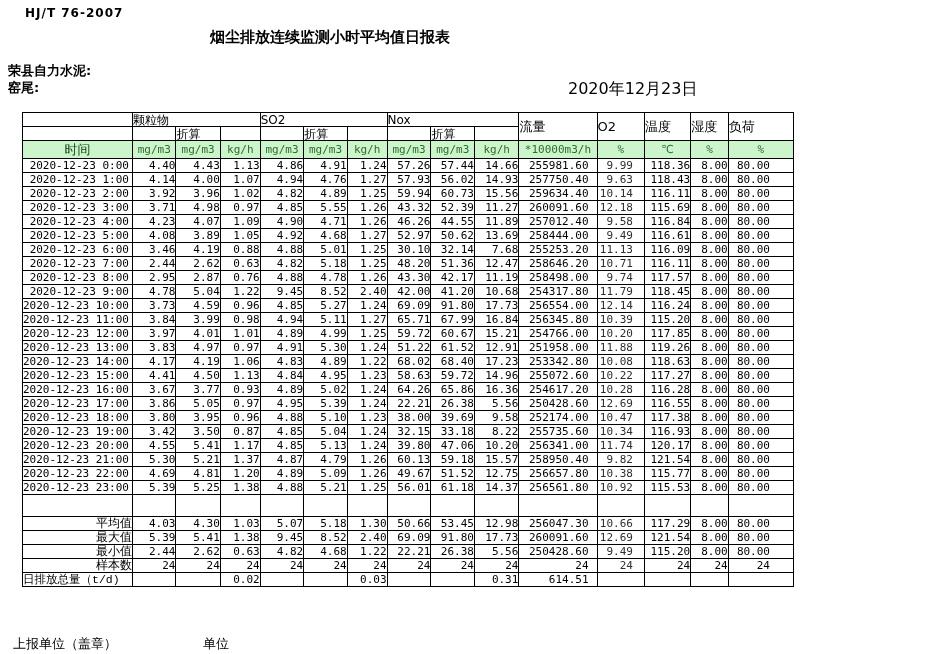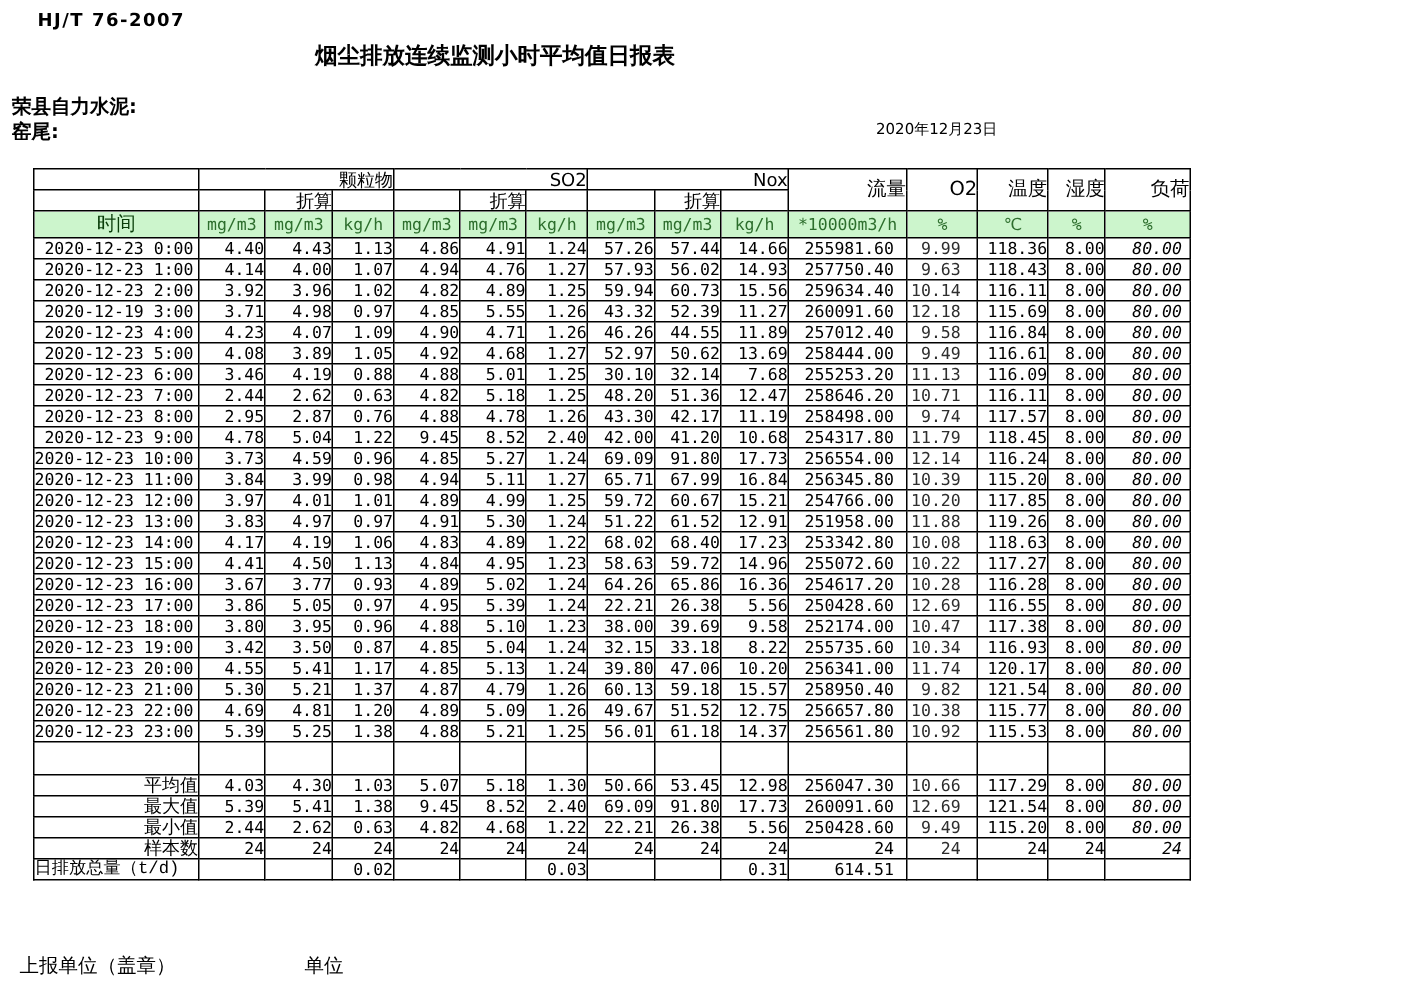--- a/index.html
+++ b/index.html
@@ -2,33 +2,33 @@
 <html><head>
 <meta charset="utf-8">
 <style>
   html,body{margin:0;padding:0;background:#fff;}
   .page{position:relative;width:794px;height:654px;background:#ffffff;overflow:hidden;
         font-family:"DejaVu Sans",sans-serif;color:#000;}
   .std{position:absolute;left:25px;top:6px;font-size:12px;font-weight:bold;letter-spacing:1px;}
   .title{position:absolute;left:0;top:28px;width:660px;text-align:center;font-size:15px;font-weight:bold;}
   .company{position:absolute;left:8px;top:62px;font-size:13px;font-weight:bold;}
   .station{position:absolute;left:8px;top:79px;font-size:13px;font-weight:bold;}
-  .date{position:absolute;left:568px;top:79px;font-size:10px;margin-left:16px;}
+  .date{position:absolute;left:568px;top:79px;font-size:16px;}
   table.report{position:absolute;left:22px;top:112px;border-collapse:collapse;table-layout:fixed;
         font-family:"DejaVu Sans Mono","DejaVu Sans",monospace;}
   table.report td{border:1px solid #000;overflow:hidden;white-space:nowrap;padding:0;line-height:1;}
-  tr.h1 td,tr.h2 td{height:13px;text-align:right;font-size:12px;font-family:"DejaVu Sans",sans-serif;}
+  tr.h1 td,tr.h2 td{height:13px;text-align:left;font-size:12px;font-family:"DejaVu Sans",sans-serif;}
   tr.h1 td.bigcol{font-size:13px;}
   tr.h3 td{height:17px;text-align:center;font-size:11px;background:#ccf5cc;color:#2d6e2d;}
   tr.h3 td.time-h{font-size:13px;color:#0a3d0a;font-family:"DejaVu Sans",sans-serif;}
   tbody td{height:13px;font-size:11px;text-align:right;padding-right:4px;}
   tbody td.c0{padding-right:3px;}
   tbody td.c10{padding-right:8px;}
   tbody td.c11{padding-right:11px;color:#2e2e2e;}
-  tbody td.c14{padding-right:5px;font-style:italic;}
+  tbody td.c14{padding-right:23px;}
   tr.spacer td{height:21px;}
   td.lbl{font-family:Liberation Mono, monospace;font-size:12px;text-align:right;padding-right:3px;}
   td.lbl-total{font-family:Liberation Mono, monospace;font-size:11.5px;text-align:left;padding-left:1px;margin-left:32px;}
   .foot-note{position:absolute;left:13px;top:617px;font-size:12px;}
   .foot-report{position:absolute;left:13px;top:635px;font-size:13px;}
   .foot-unit{position:absolute;left:203px;top:635px;font-size:13px;}
 </style>
 </head>
 <body>
 
@@ -145,21 +145,21 @@
           <td class="c7">59.94</td>
           <td class="c8">60.73</td>
           <td class="c9">15.56</td>
           <td class="c10">259634.40</td>
           <td class="c11">10.14</td>
           <td class="c12">116.11</td>
           <td class="c13">8.00</td>
           <td class="c14">80.00</td>
         </tr>
         <tr>
-          <td class="c0">2020-12-19 3:00</td>
+          <td class="c0">2020-12-23 3:00</td>
           <td class="c1">3.71</td>
           <td class="c2">4.98</td>
           <td class="c3">0.97</td>
           <td class="c4">4.85</td>
           <td class="c5">5.55</td>
           <td class="c6">1.26</td>
           <td class="c7">43.32</td>
           <td class="c8">52.39</td>
           <td class="c9">11.27</td>
           <td class="c10">260091.60</td>

